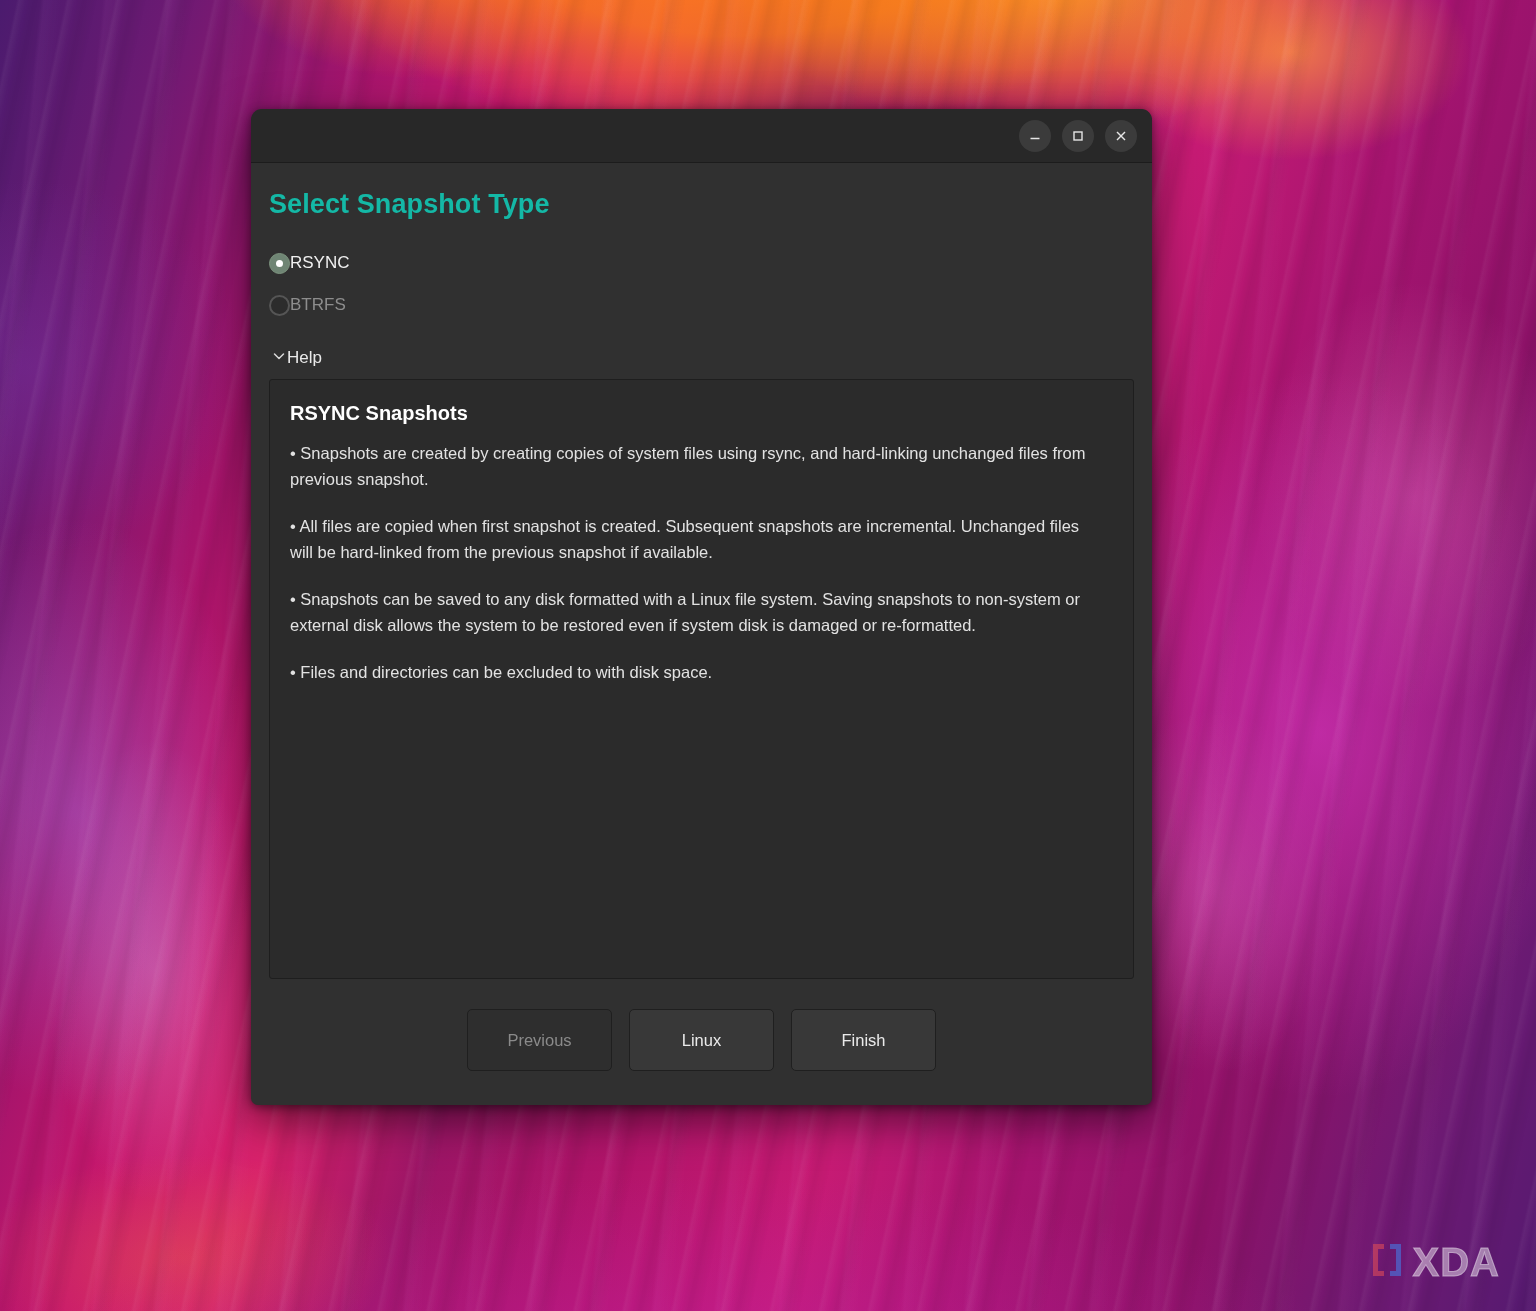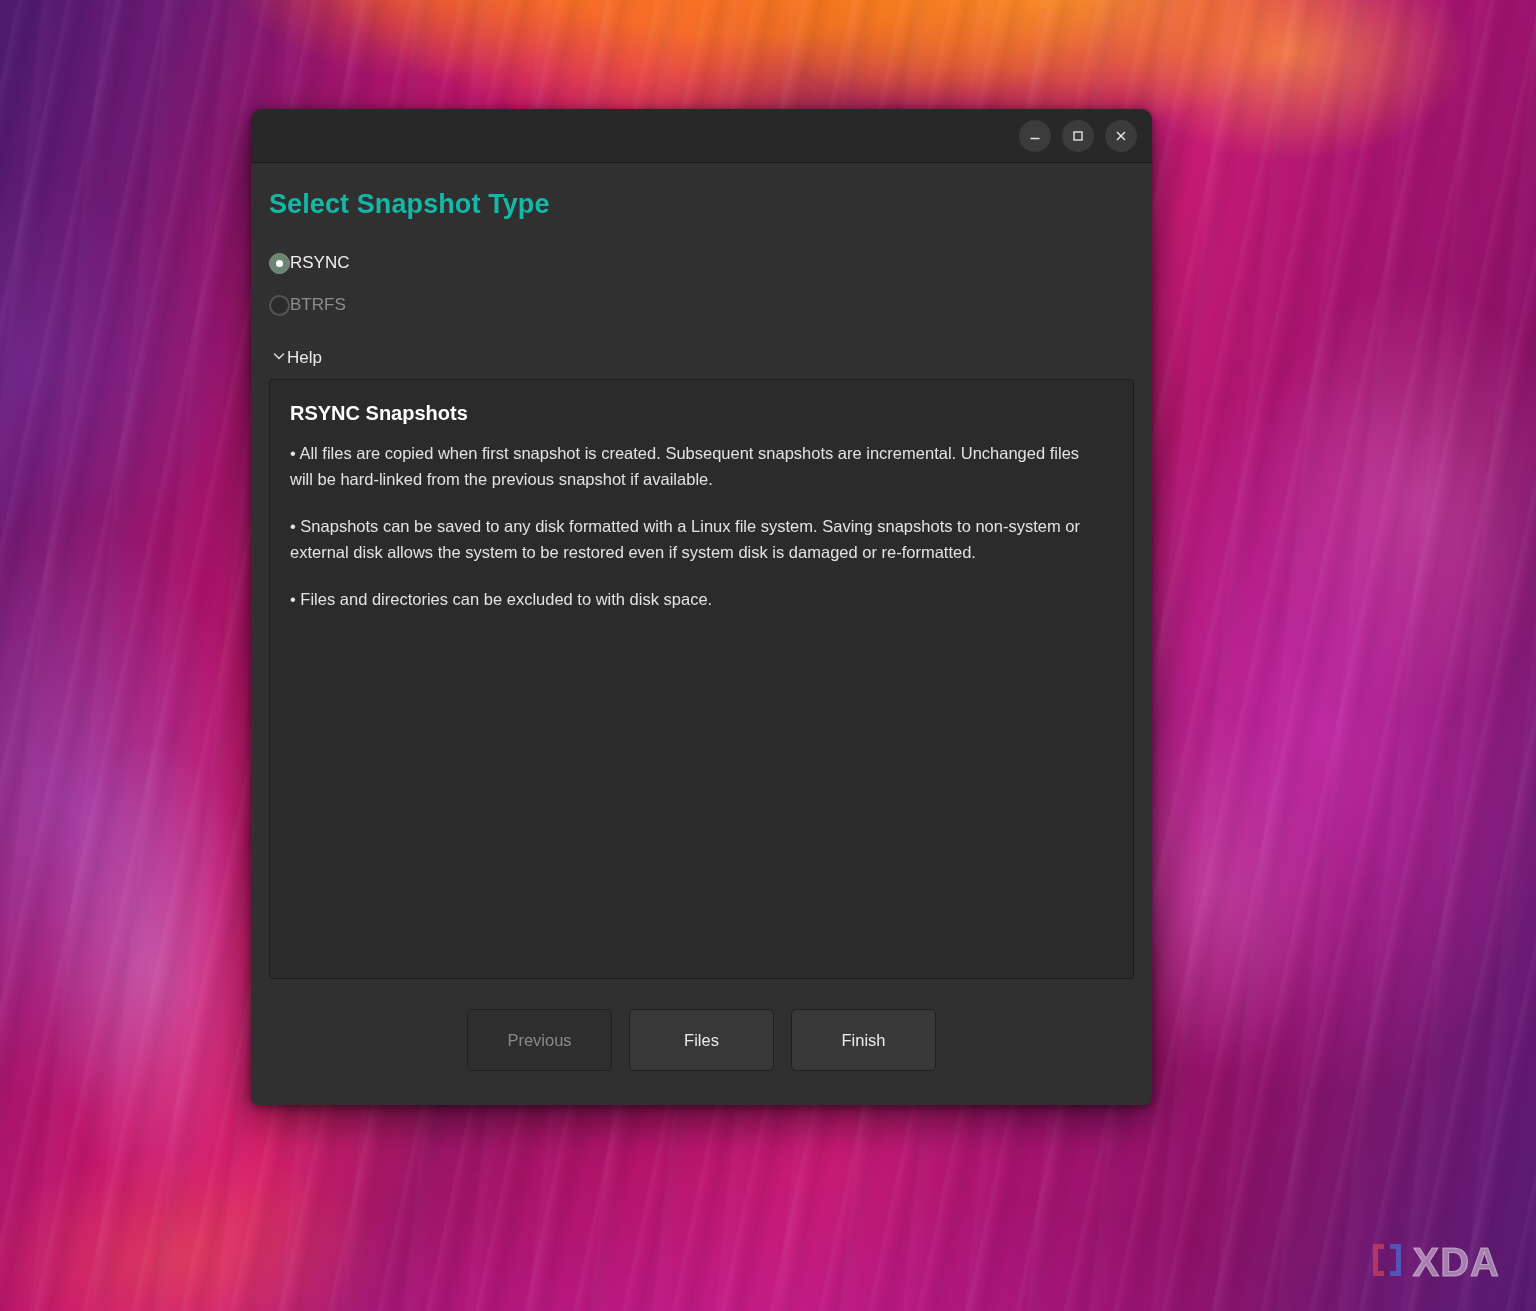--- a/index.html
+++ b/index.html
@@ -331,28 +331,29 @@
         <span class="chev">
           <svg width="16" height="16" viewBox="0 0 16 16">
             <polyline points="3.5,6 8,10.5 12.5,6" fill="none" stroke="#d8d8d8" stroke-width="1.5" stroke-linecap="round" stroke-linejoin="round"></polyline>
           </svg>
         </span>
         <span id="help-toggle-label">Help</span>
       </div>
 
       <div id="help-panel">
         <div id="help-heading">RSYNC Snapshots</div>
+        <p class="help-para">• Snapshots are created by creating copies of system files using rsync, and hard-linking unchanged files from previous snapshot.</p>
         <p class="help-para">• All files are copied when first snapshot is created. Subsequent snapshots are incremental. Unchanged files will be hard-linked from the previous snapshot if available.</p>
         <p class="help-para">• Snapshots can be saved to any disk formatted with a Linux file system. Saving snapshots to non-system or external disk allows the system to be restored even if system disk is damaged or re-formatted.</p>
         <p class="help-para">• Files and directories can be excluded to with disk space.</p>
       </div>
 
       <div id="button-bar">
         <button class="wiz-btn disabled">Previous</button>
-        <button class="wiz-btn">Files</button>
+        <button class="wiz-btn">Linux</button>
         <button class="wiz-btn">Finish</button>
       </div>
 
     </div>
   </div>
 
   <div id="xda-watermark">
     <span>
       <svg width="34" height="38" viewBox="0 0 34 38">
         <path d="M3 3 H14 V8 H8 V30 H14 V35 H3 Z" fill="#d0455c" opacity="0.85"></path>

